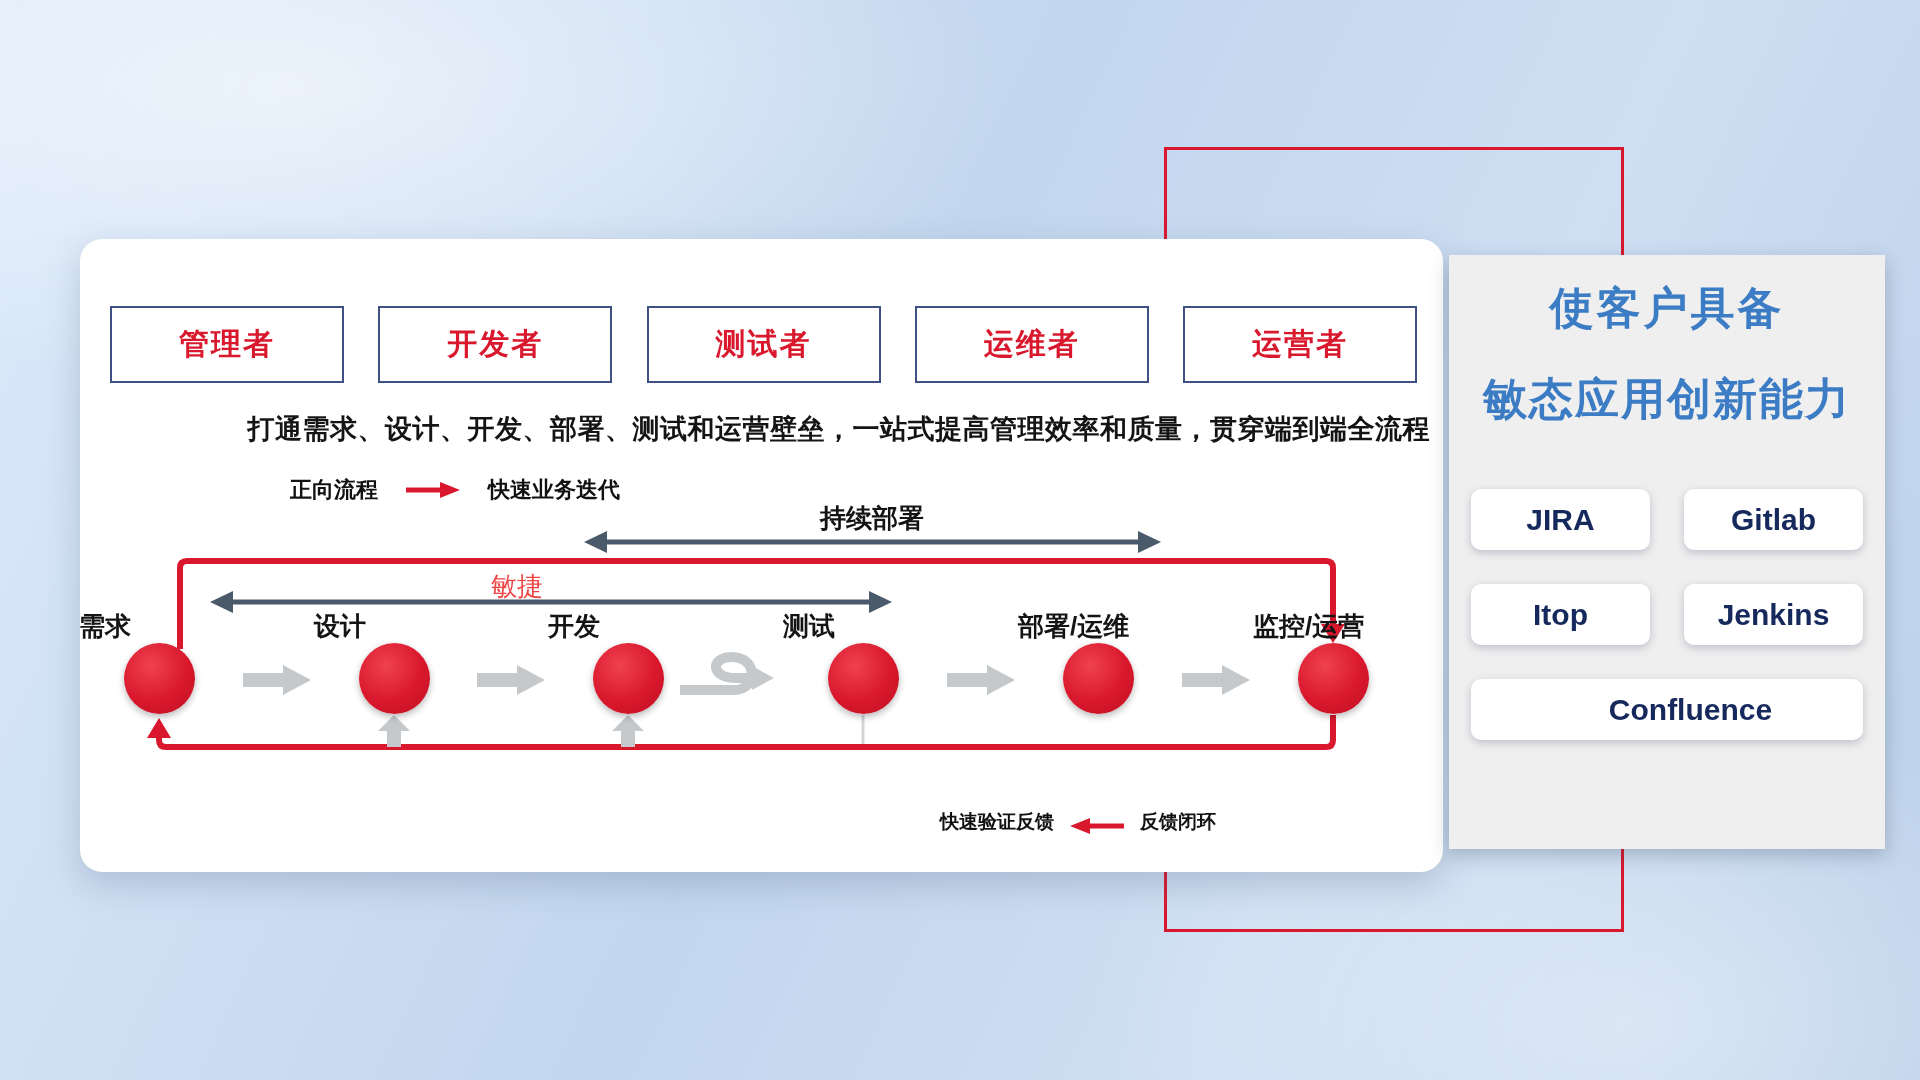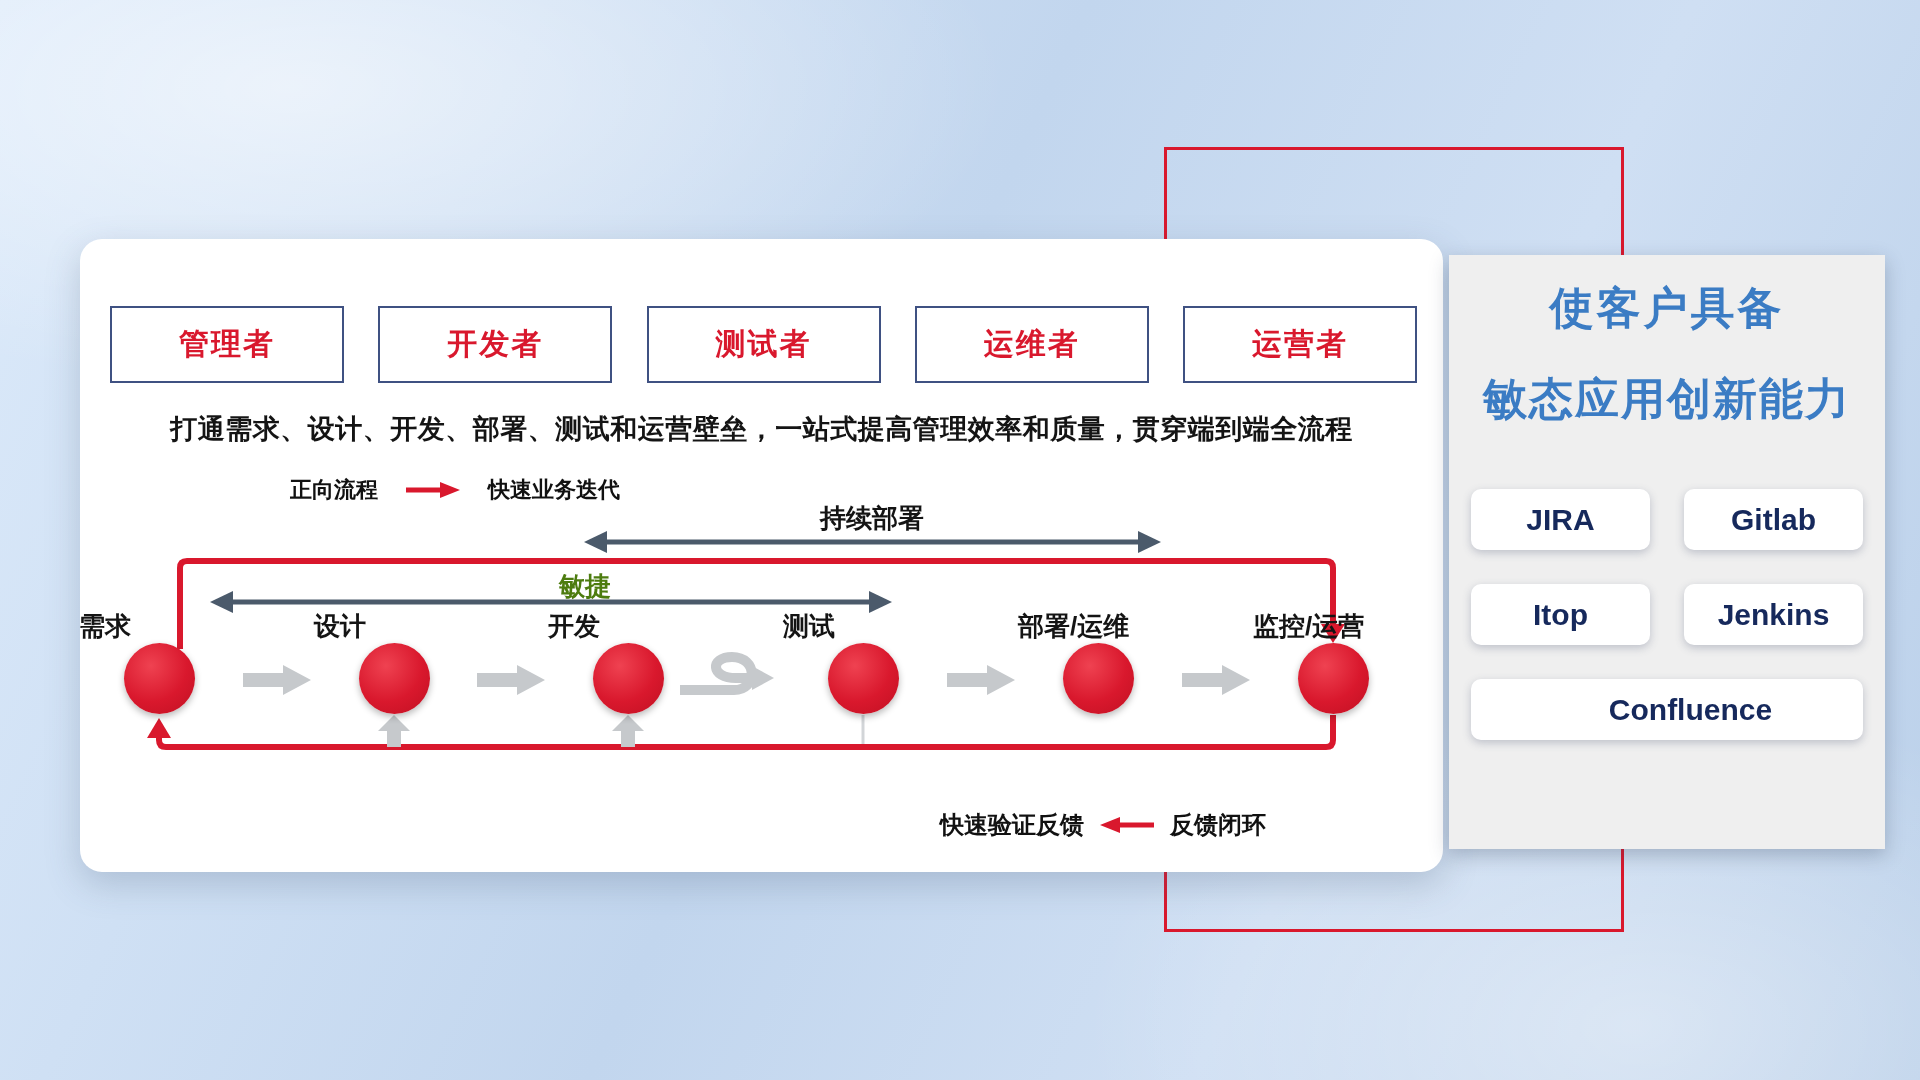--- a/index.html
+++ b/index.html
@@ -40,22 +40,22 @@
     display:flex;justify-content:space-between;gap:29px;
   }
   .role-box{
     width:234px;height:77px;border:2px solid var(--role_border);
     color:var(--red);font-size:30px;font-weight:bold;
     display:flex;align-items:center;justify-content:center;
     letter-spacing:2px;background:#fff;
   }
 
   .desc{
-    position:absolute;left:0;right:0;top:172px;
-    text-align:center;font-size:27px;font-weight:bold;color:#141414;
+    position:absolute;left:0;right:13px;top:172px;
+    text-align:right;font-size:27px;font-weight:bold;color:#141414;
     white-space:nowrap;letter-spacing:.5px;
   }
 
   .legend-forward{
     position:absolute;left:210px;top:236px;
     display:flex;align-items:center;gap:28px;
     font-size:22px;font-weight:bold;color:#111;
   }
 
   .diagram-svg{position:absolute;left:0;top:0;width:1363px;height:633px;}
@@ -67,39 +67,39 @@
   .h-red{fill:var(--red);}
   .g-fill{fill:var(--arrow_gray);}
   .g-loop{stroke:var(--arrow_gray);stroke-width:10;fill:none;}
   .g-thin{stroke:#d2d5d8;stroke-width:3;fill:none;}
 
   .lbl-deploy{
     position:absolute;left:682px;top:262px;width:220px;text-align:center;
     font-size:26px;font-weight:bold;color:#141414;
   }
   .lbl-agile{
-    position:absolute;left:411px;top:330px;width:120px;text-align:right;
-    font-size:26px;font-weight:bold;color:#4d7c0f;
+    position:absolute;left:411px;top:330px;width:120px;text-align:left;
+    font-size:26px;font-weight:normal;color:#ef4444;
   }
 
   .stages{position:absolute;left:0;top:372px;width:100%;height:180px;}
   .stage{position:absolute;top:0;width:160px;text-align:left;}
   .stage-label{
     font-size:26px;font-weight:bold;color:#141414;line-height:30px;white-space:nowrap;
   }
   .stage-dot{
     width:71px;height:71px;border-radius:50%;margin:2px auto 0;
     background:radial-gradient(circle at 38% 32%, #ef4251, var(--red) 55%, #c01022);
     box-shadow:0 3px 7px rgba(0,0,0,.28);
   }
 
   .legend-feedback{
     position:absolute;left:860px;top:570px;
-    display:flex;align-items:center;gap:16px;
-    font-size:24px;font-weight:bold;color:#111;
+    display:flex;align-items:flex-end;gap:16px;
+    font-size:19px;font-weight:bold;color:#111;
   }
 
   
   .side-panel{
     position:absolute;left:1449px;top:255px;width:436px;height:594px;
     background:#efefef;z-index:3;box-shadow:0 6px 18px rgba(40,55,80,.28);
   }
   .panel-title{padding-top:24px;text-align:center;color:var(--title_blue);font-weight:bold;}
   .panel-title .t1{font-size:44px;letter-spacing:3px;}
   .panel-title .t2{font-size:44px;margin-top:32px;letter-spacing:2px;white-space:nowrap;}

